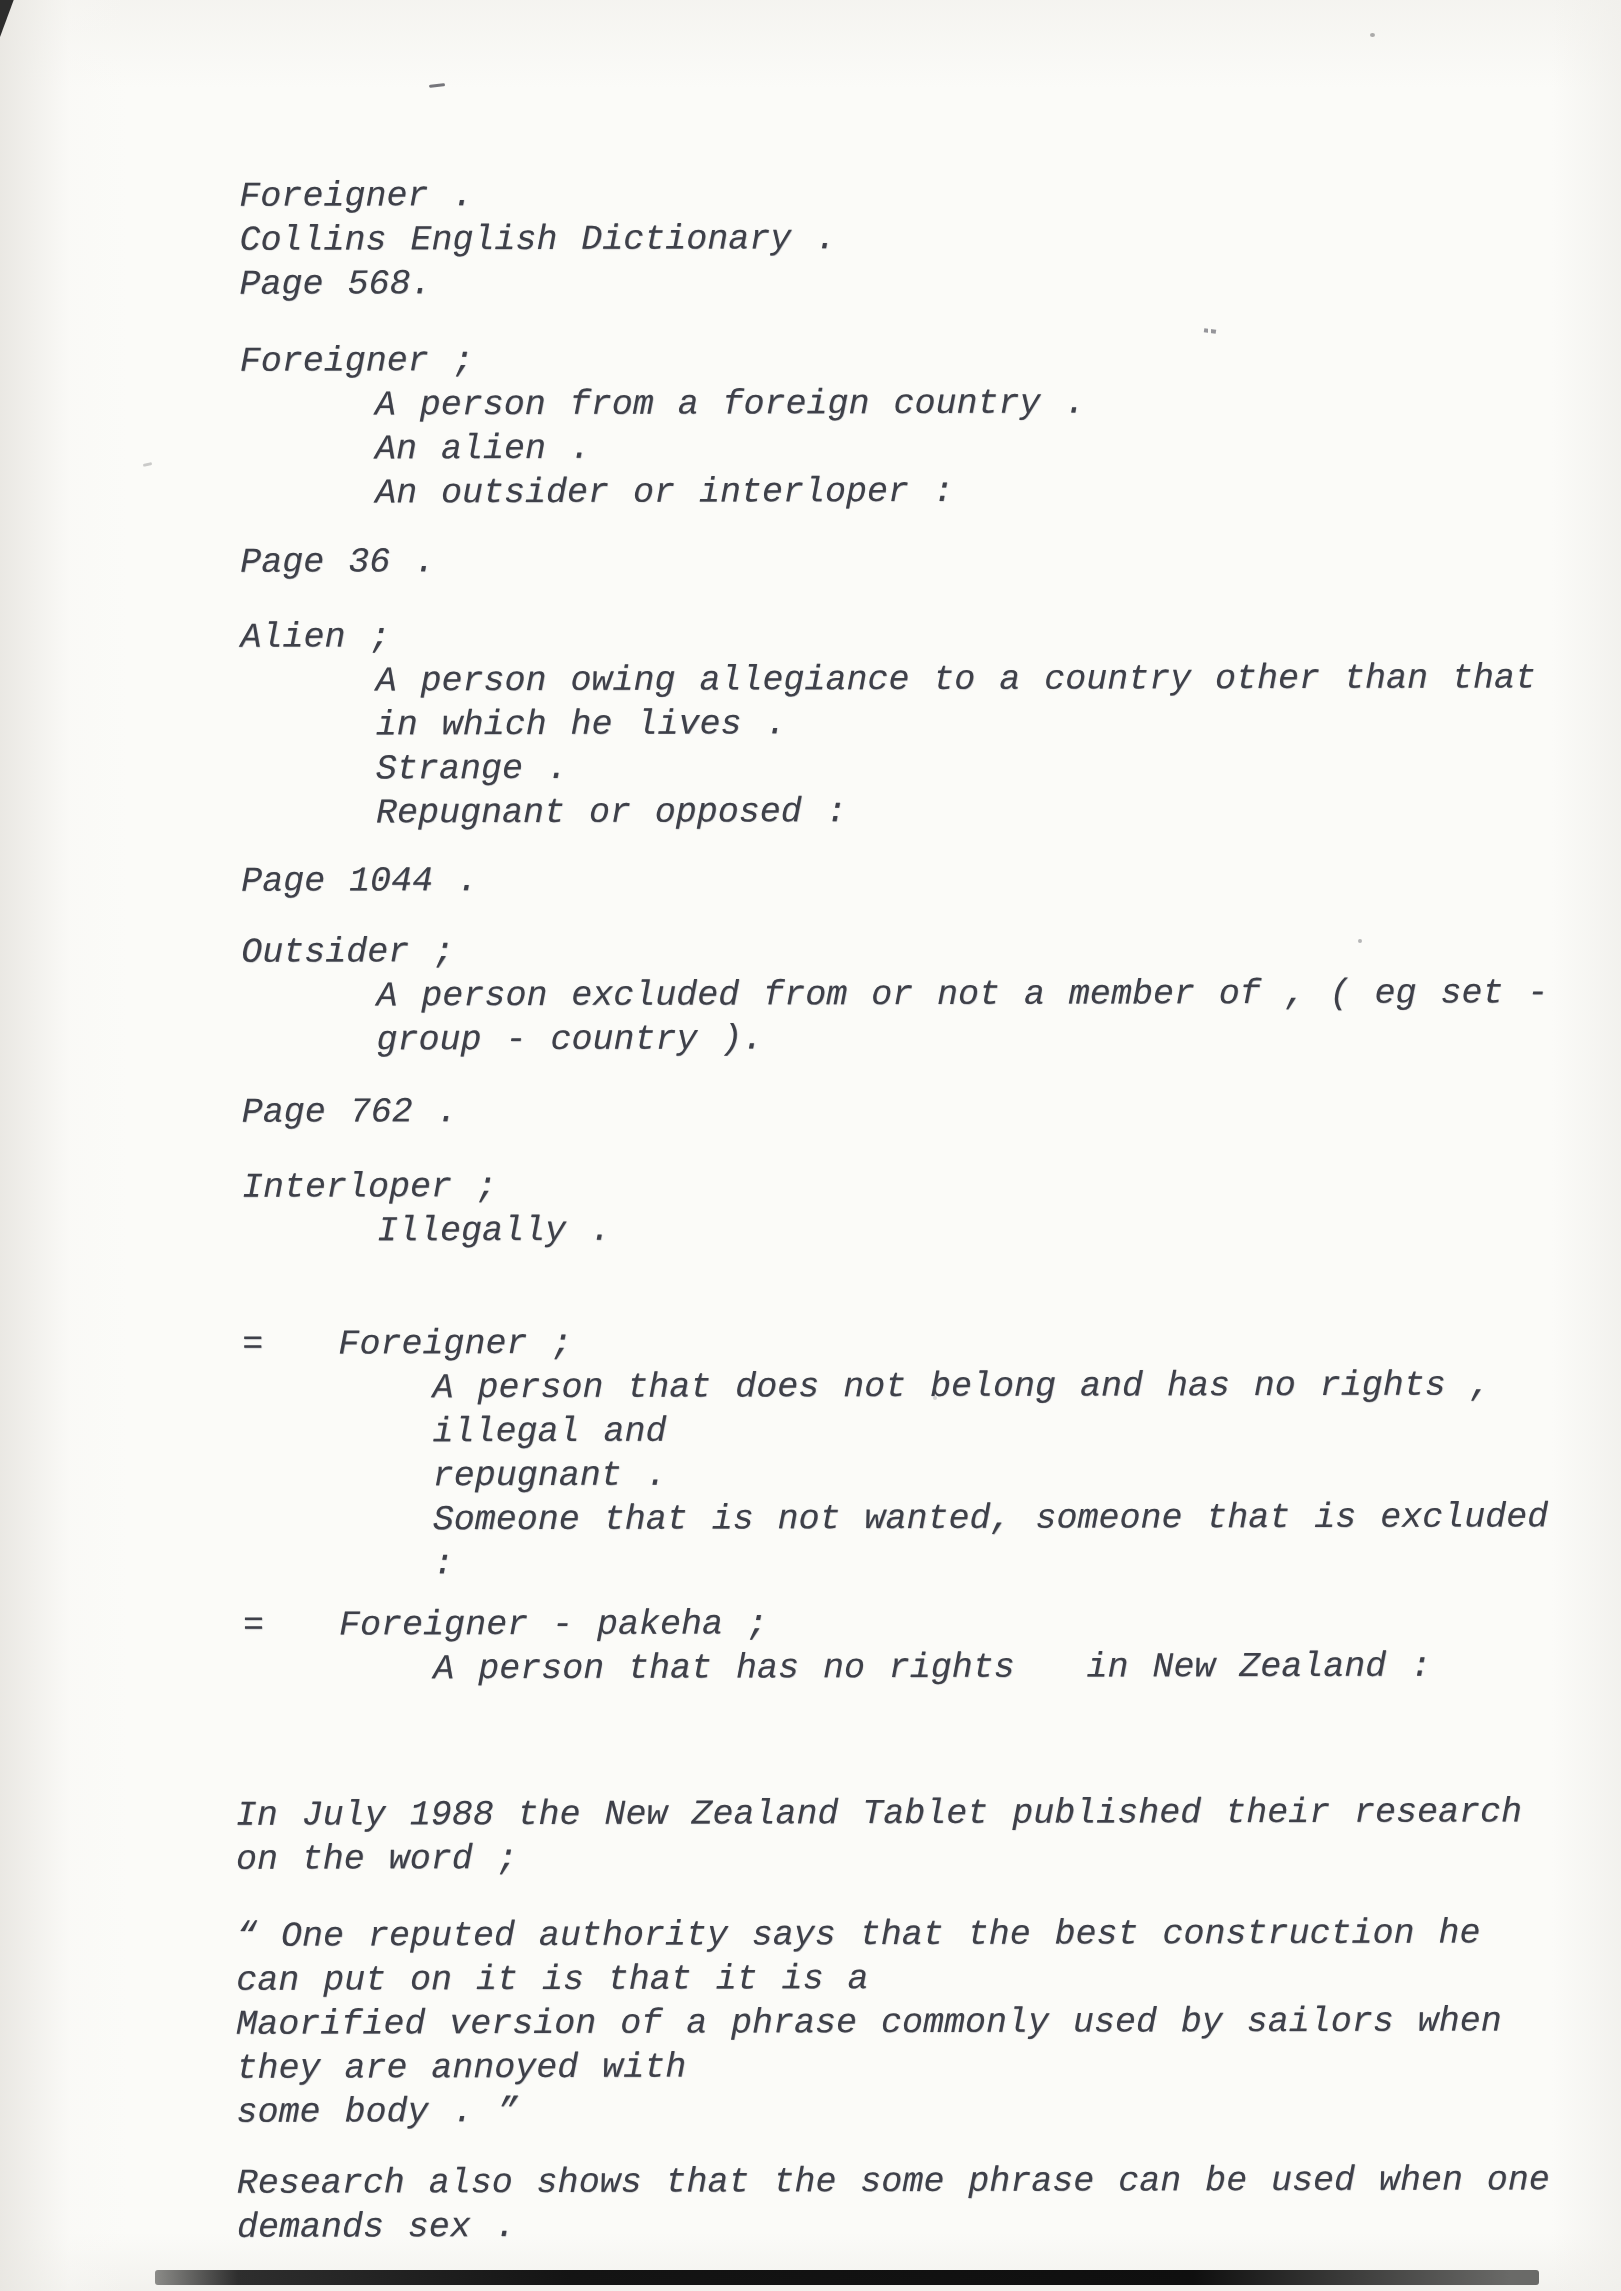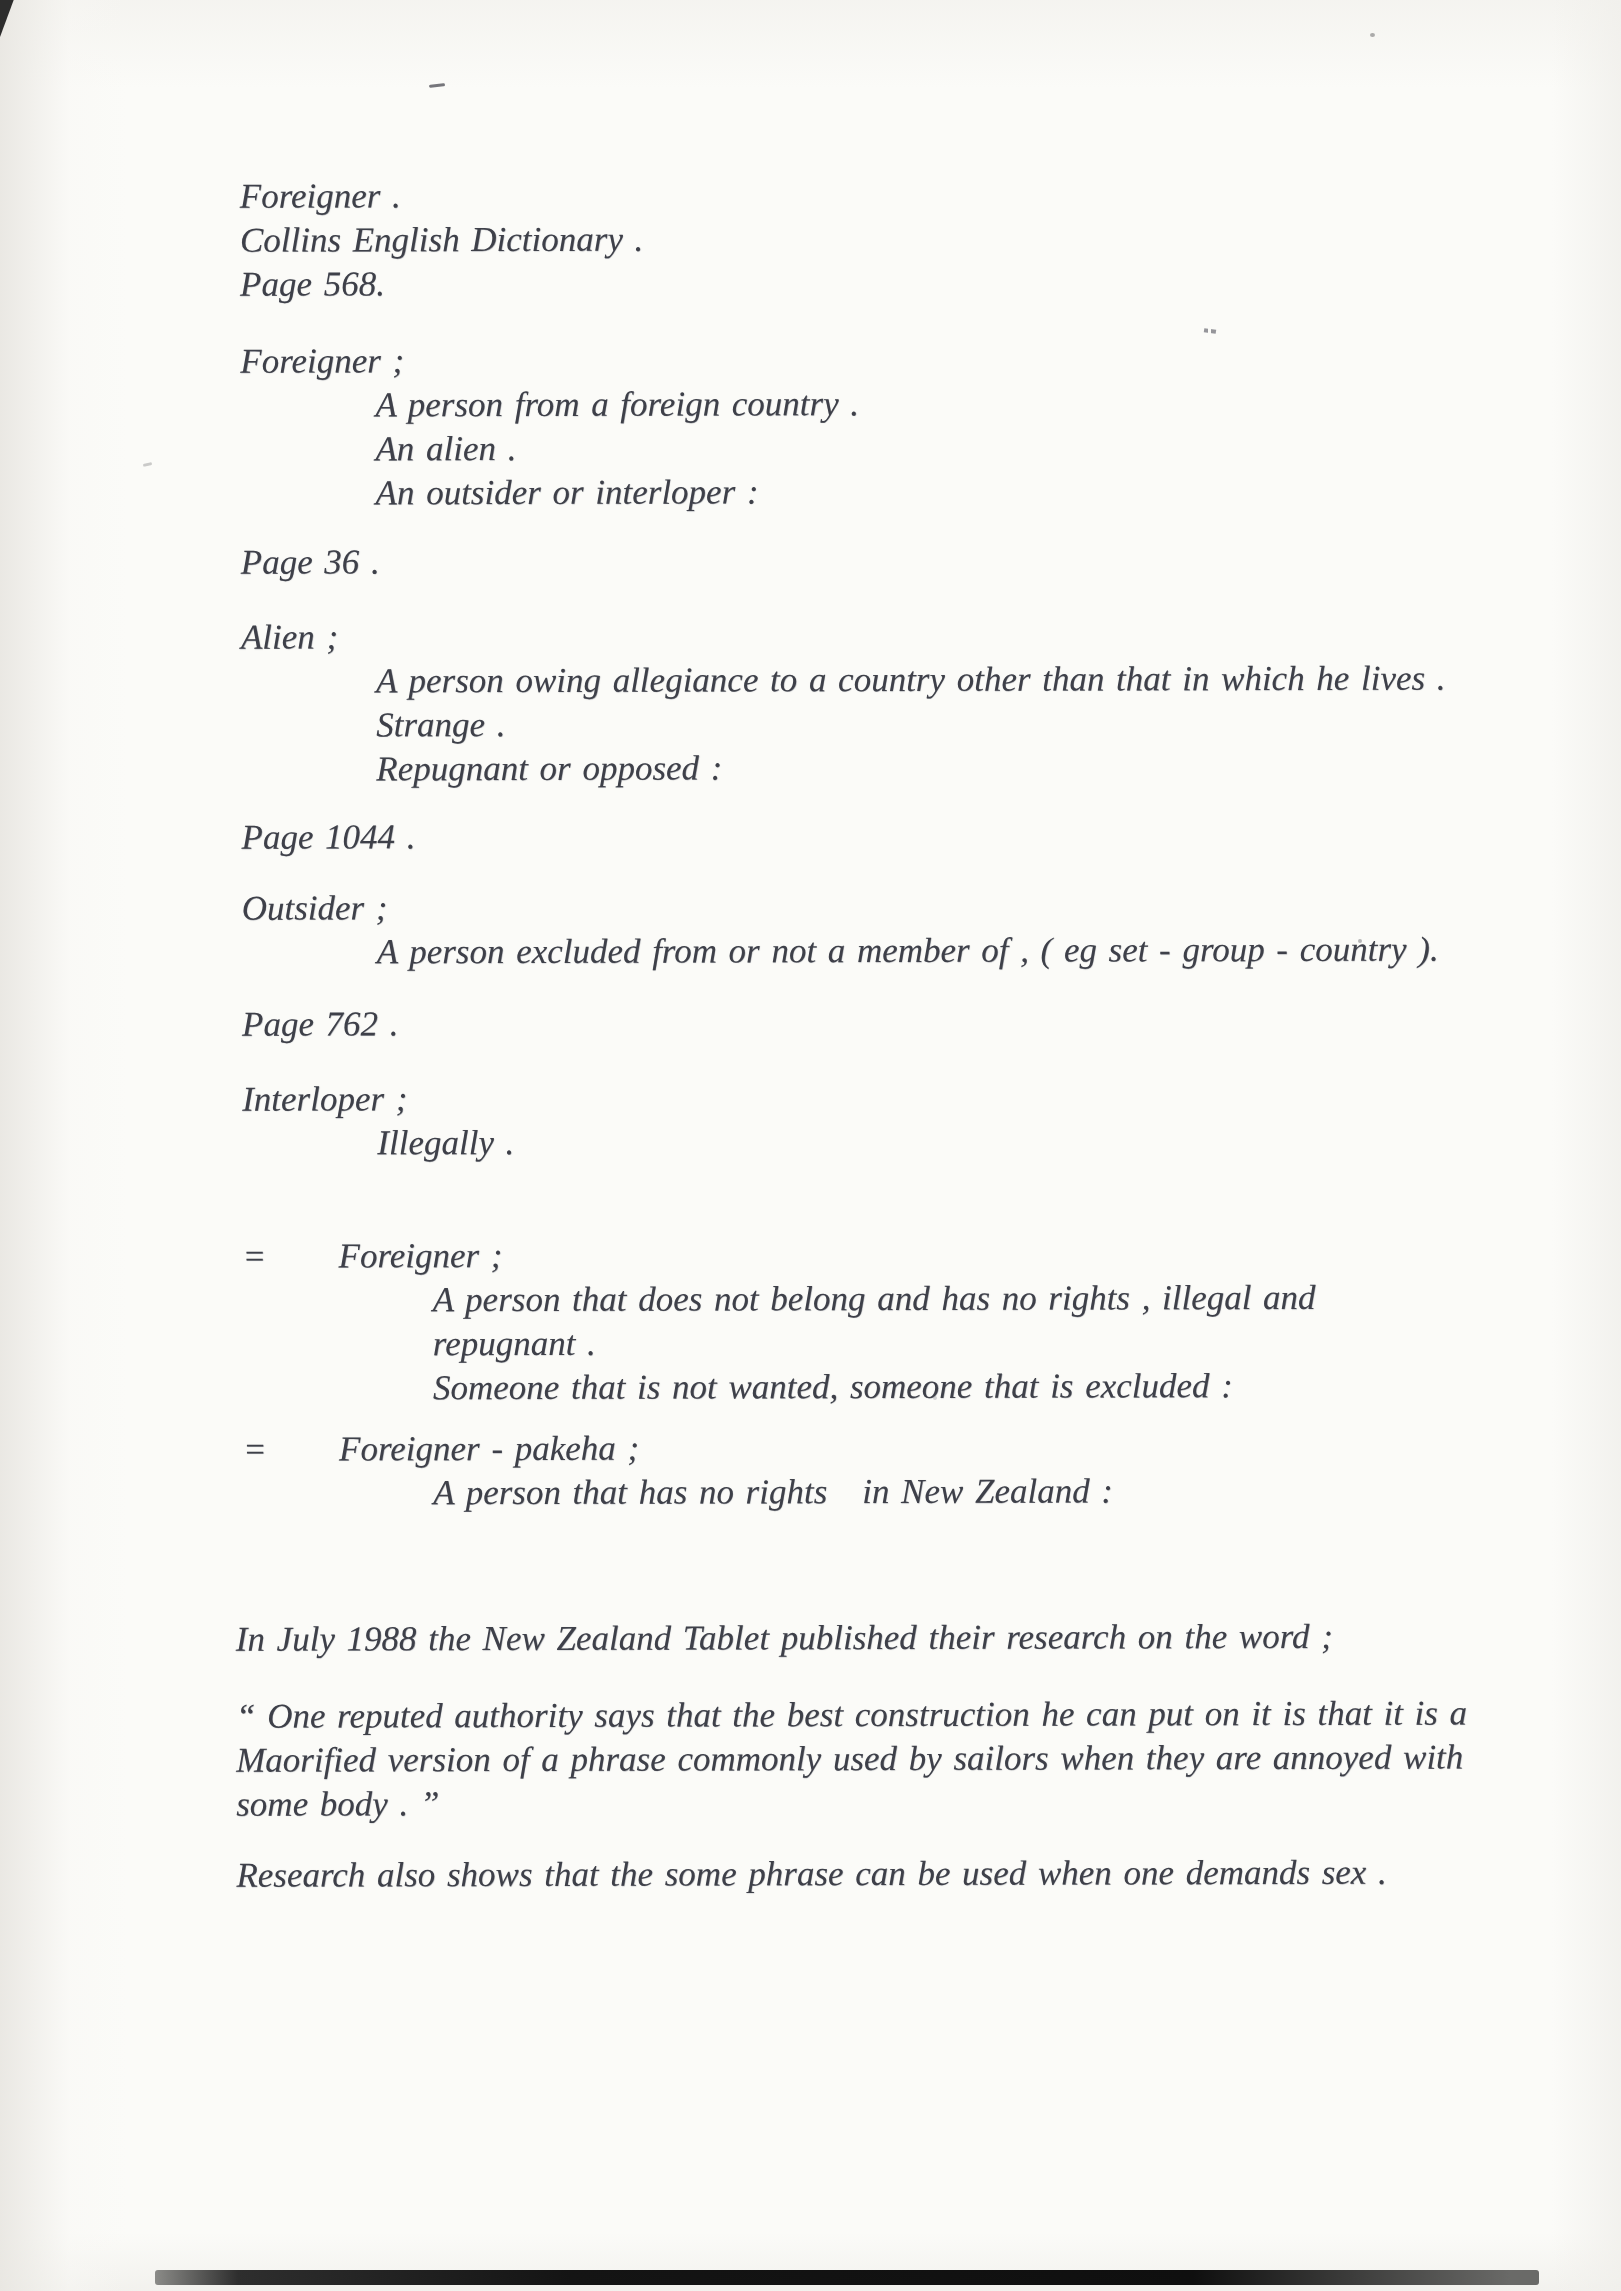--- a/index.html
+++ b/index.html
@@ -11,20 +11,21 @@
   .page {
     position: relative;
     width: 1621px; height: 2292px;
     overflow: hidden;
     background:
       linear-gradient(90deg, rgba(232,230,225,0.9) 0px, rgba(248,247,244,0.4) 69px, rgba(252,252,250,0) 127px),
       linear-gradient(270deg, rgba(240,239,235,0.8) 0px, rgba(252,252,250,0) 69px),
       linear-gradient(180deg, rgba(243,242,238,0.8) 0px, rgba(252,252,250,0) 88px),
       linear-gradient(0deg, rgba(240,239,235,0.8) 0px, rgba(252,252,250,0) 59px),
       #fbfbf8;
+    font-family: Liberation Mono, monospace;
   }
   .content {
     position: absolute;
     top: 173px; left: 242px; right: 59px;
     transform: rotate(-0.15deg);
     font-style: italic;
     font-size: 35px;
     color: #3e4049;
     word-spacing: 2.9px;
     text-shadow: 0.4px 0.4px 0.7px rgba(90,92,105,0.55);

